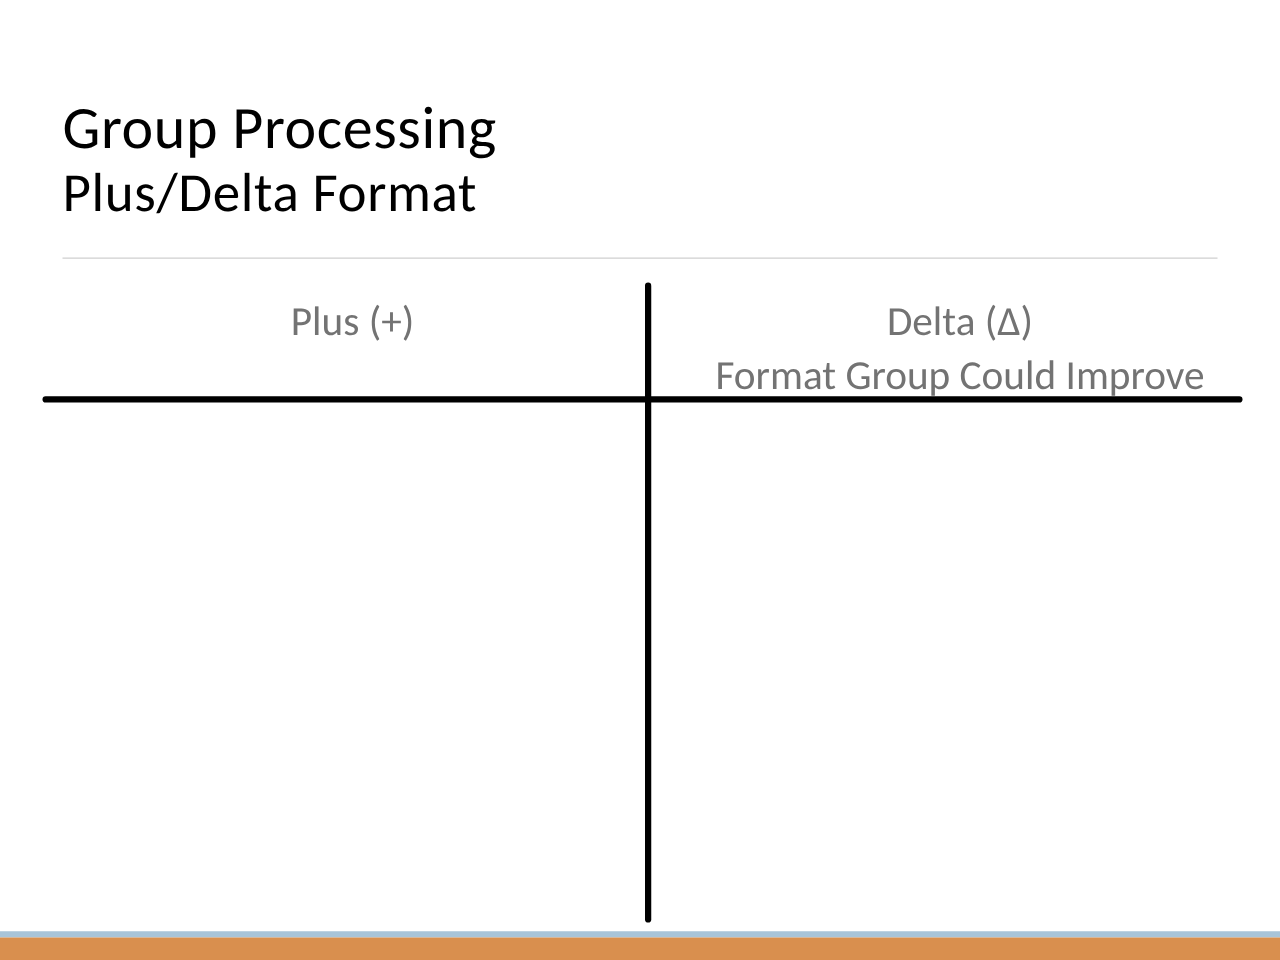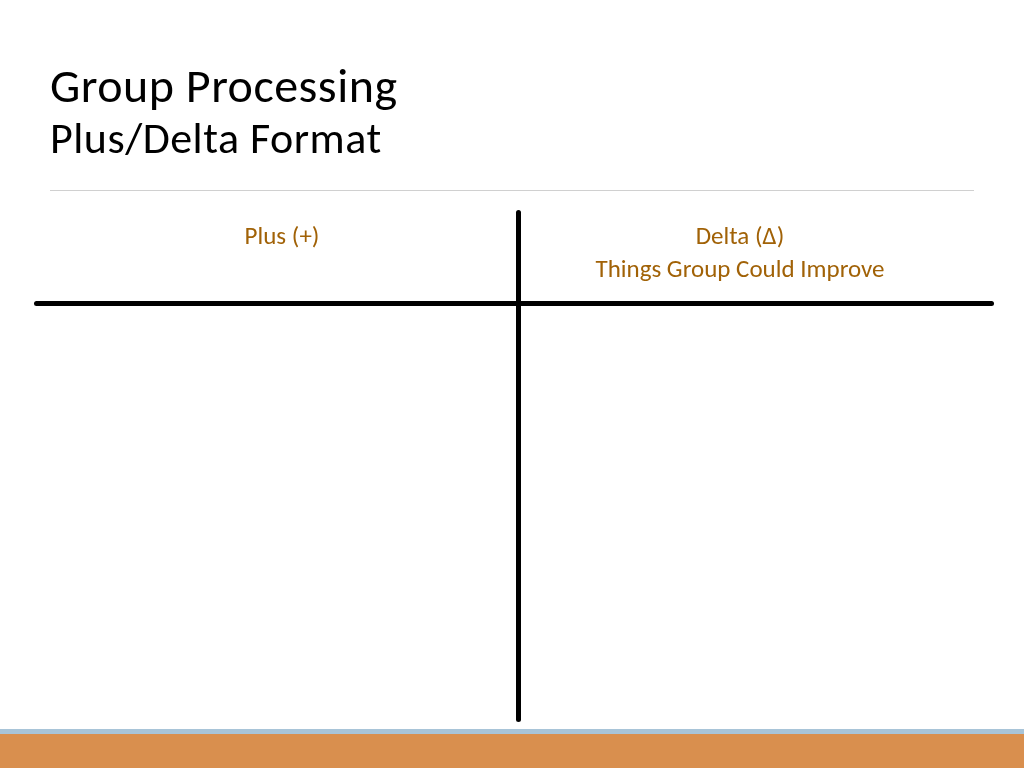--- a/index.html
+++ b/index.html
@@ -15,20 +15,21 @@
       position: relative;
       overflow: hidden;
     }
     .slide {
       width: 100%;
       height: 100%;
       position: relative;
     }
     .title-area {
       padding: 58px 50px 18px 50px;
+      margin-top: 16px;
     }
     .title-line1 {
       font-size: 48px;
       font-weight: 400;
       color: #000;
       line-height: 1.15;
       letter-spacing: 0.5px;
     }
     .title-line2 {
       font-size: 44px;
@@ -65,29 +66,29 @@
       width: 960px;
       height: 5px;
       background: #000;
       border-radius: 3px;
     }
     .col-header {
       position: absolute;
       top: 18px;
       width: 460px;
       text-align: center;
-      font-size: 25px;
-      color: #a16207;
+      font-size: 33px;
+      color: #737373;
       line-height: 1.3;
     }
     .col-header.left {
       left: 18px;
     }
     .col-header.right {
-      left: 476px;
+      left: 504px;
     }
     .footer-blue {
       position: absolute;
       left: 0;
       bottom: 34px;
       width: 100%;
       height: 5px;
       background: #a8c4d8;
     }
     .footer-orange {
@@ -113,20 +114,20 @@
   <div class="tchart">
     <div class="vertical-line"></div>
     <div class="horizontal-line"></div>
 
     <div class="col-header left">
       <div>Plus (+)</div>
     </div>
 
     <div class="col-header right">
       <div>Delta (∆)</div>
-      <div>Things Group Could Improve</div>
+      <div>Format Group Could Improve</div>
     </div>
   </div>
 
   <div class="footer-blue"></div>
   <div class="footer-orange"></div>
 
 </div>
 
 </body></html>

